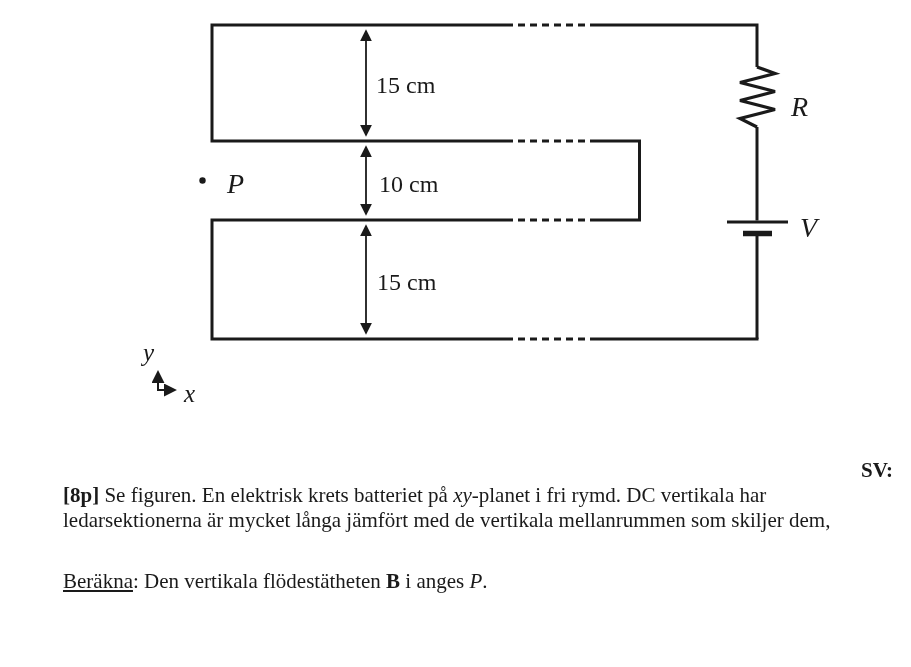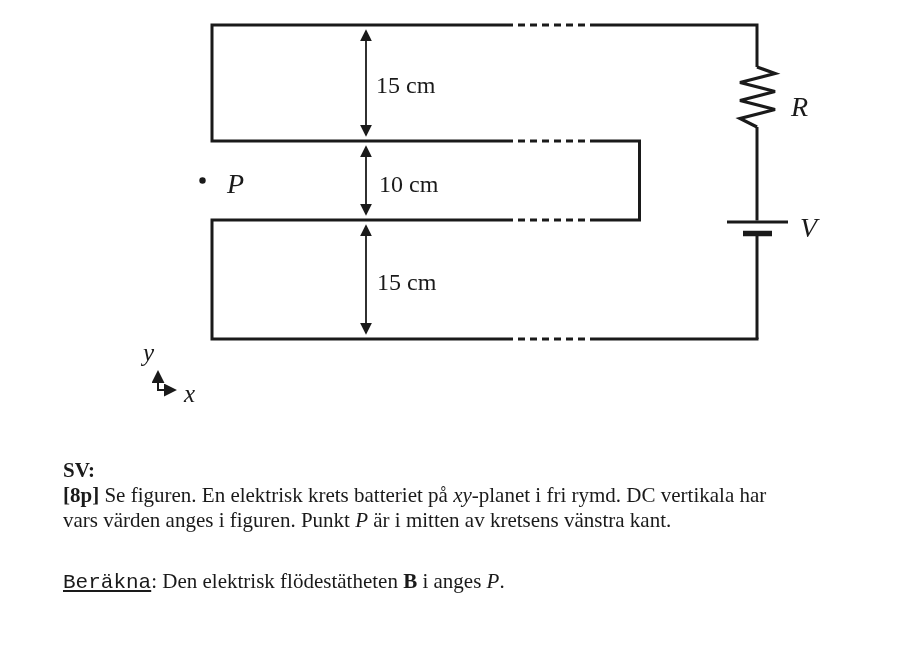--- a/index.html
+++ b/index.html
@@ -39,23 +39,23 @@
   .axis-label { font-size: 25px; font-style: italic; }
   .text-area {
     position: absolute;
     left: 63px;
     top: 458px;
     width: 830px;
     font-size: 21px;
     line-height: 25px;
   }
   .text-area .line { white-space: nowrap; }
-  .b { font-weight: bold; }
+  .b { font-weight: bold; text-align: right; }
   .i { font-style: italic; text-align: center; }
-  .u { text-decoration: underline; font-family: Liberation Mono, monospace; }
+  .u { text-decoration: underline; }
   .task { margin-top: 36px; }
 </style>
 </head>
 <body>
 
 <div class="page">
 
   <div class="figure-area">
     <svg viewBox="0 0 911 445" stroke-linecap="butt" stroke-linejoin="miter">
       <defs>
@@ -112,17 +112,17 @@
         <path d="M158,372 V390 H175" marker-start="url(#arr)" marker-end="url(#arr)"></path>
       </g>
       <text class="axis-label" x="143" y="361">y</text>
       <text class="axis-label" x="184" y="402">x</text>
     </svg>
   </div>
 
   <div class="text-area">
     <div class="line b">SV:</div>
     <div class="line"><span class="b">[8p]</span><span> Se figuren. En elektrisk krets batteriet på </span><span class="i">xy</span><span>-planet i fri rymd. DC vertikala har</span></div>
-    <div class="line"><span>vars värden anges i figuren. Punkt </span><span class="i">P</span><span> är i mitten av kretsens vänstra kant.</span></div>
-    <div class="line task"><span class="u">Beräkna</span><span>: Den elektrisk flödestätheten </span><span class="b">B</span><span> i anges </span><span class="i">P</span><span>.</span></div>
+    <div class="line"><span>ledarsektionerna är mycket långa jämfört med de vertikala mellanrummen som skiljer dem,</span></div>
+    <div class="line task"><span class="u">Beräkna</span><span>: Den vertikala flödestätheten </span><span class="b">B</span><span> i anges </span><span class="i">P</span><span>.</span></div>
   </div>
 
 </div>
 
 </body></html>

